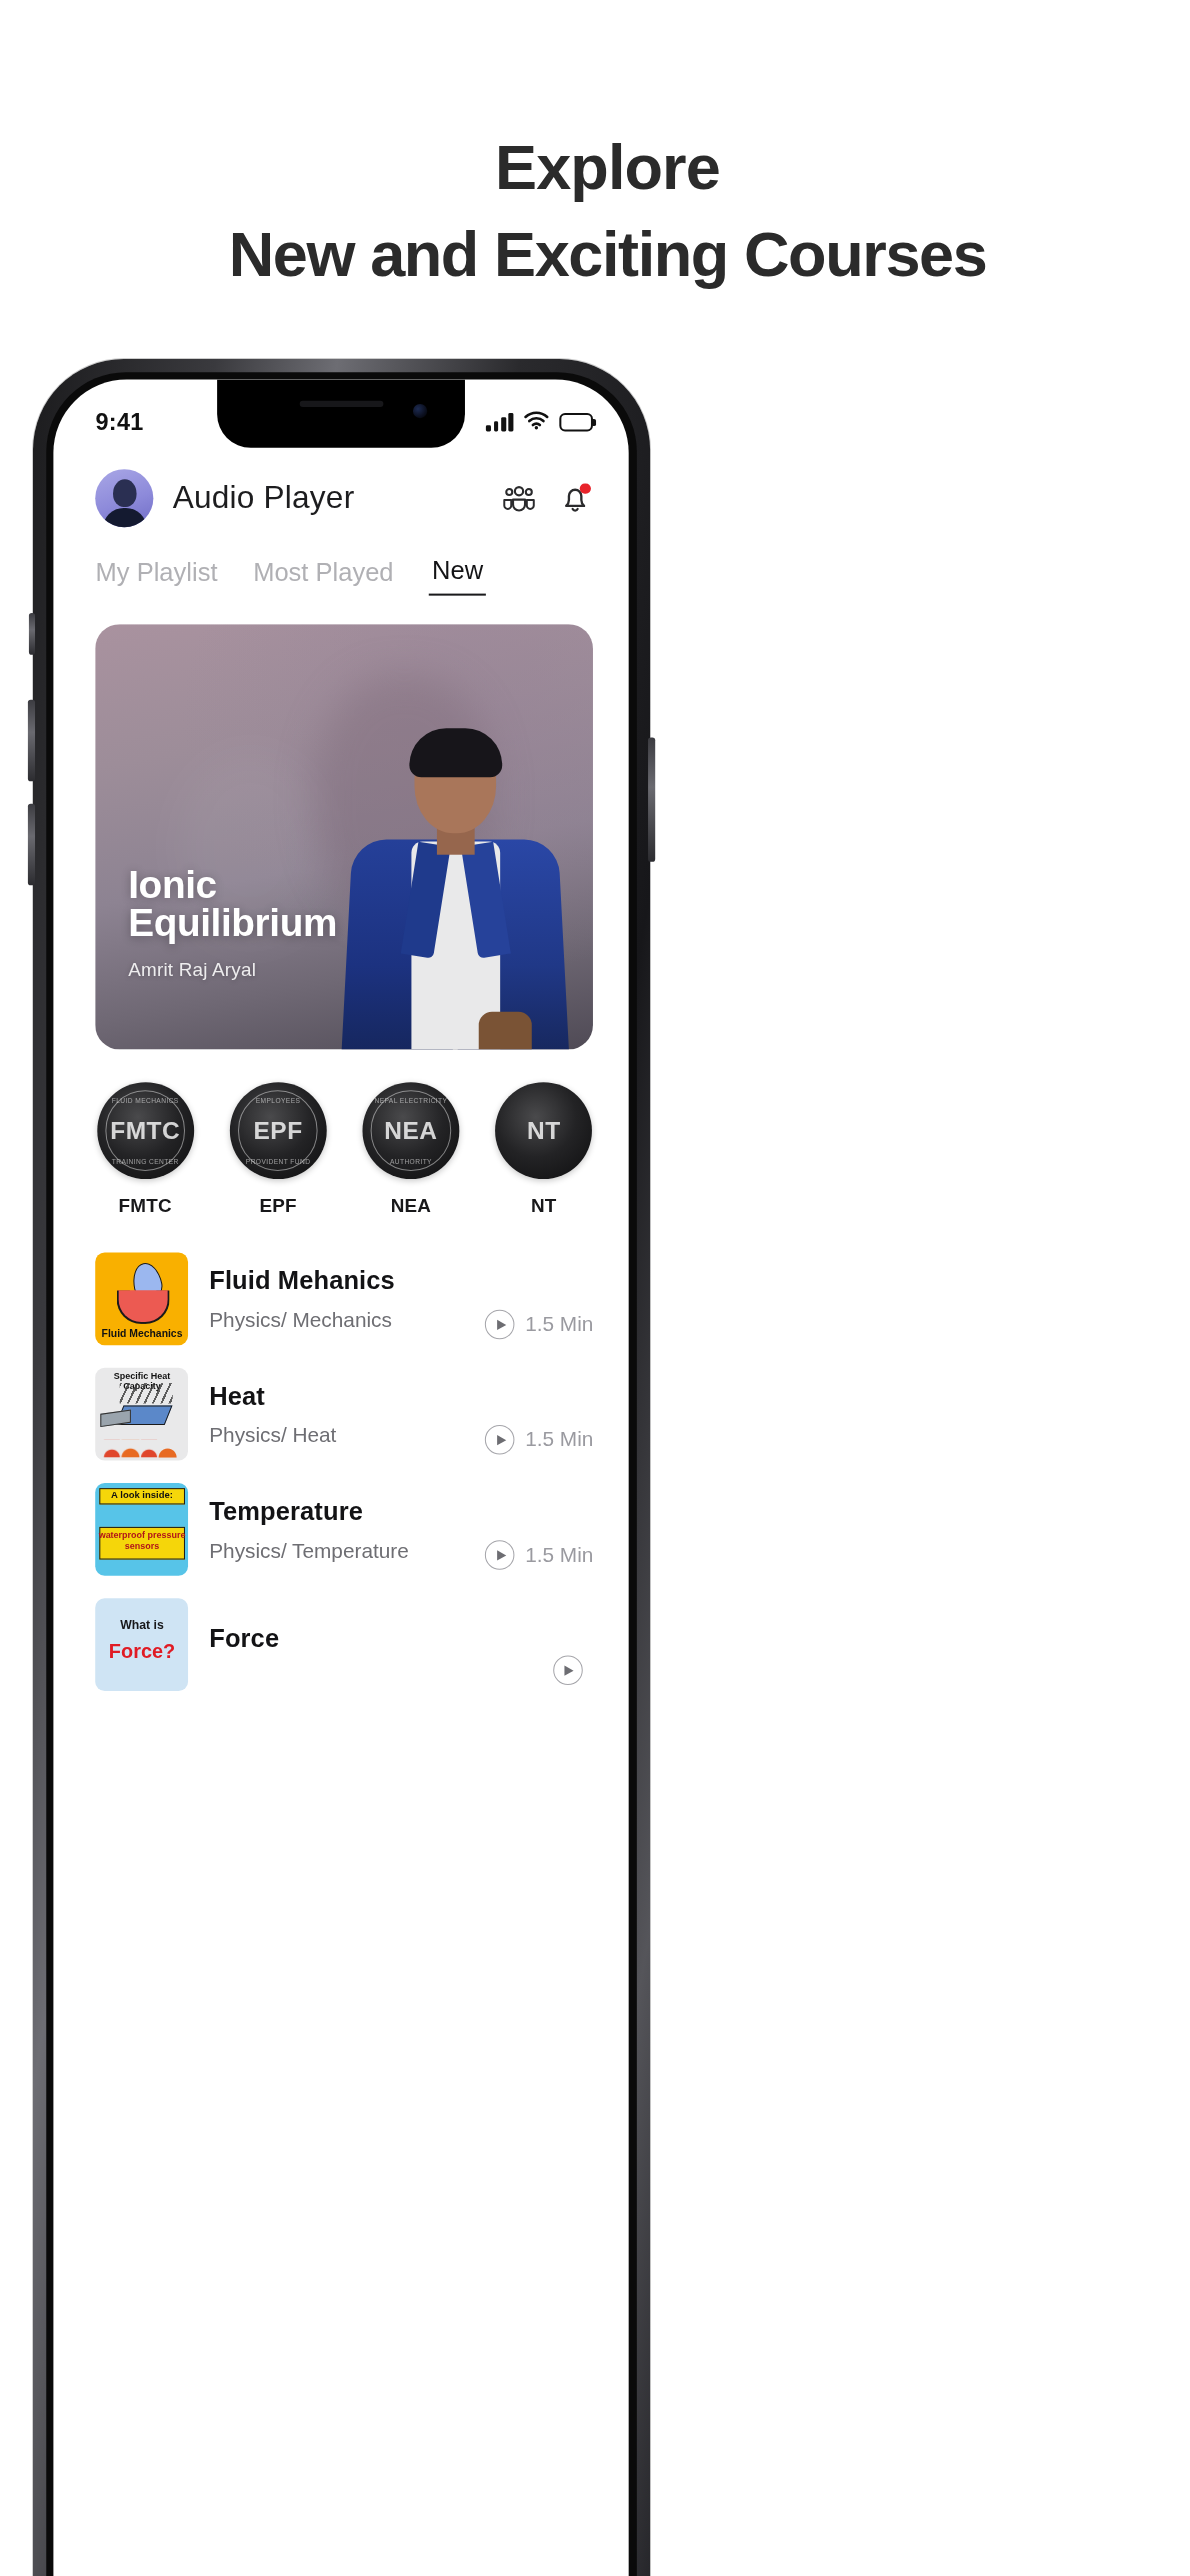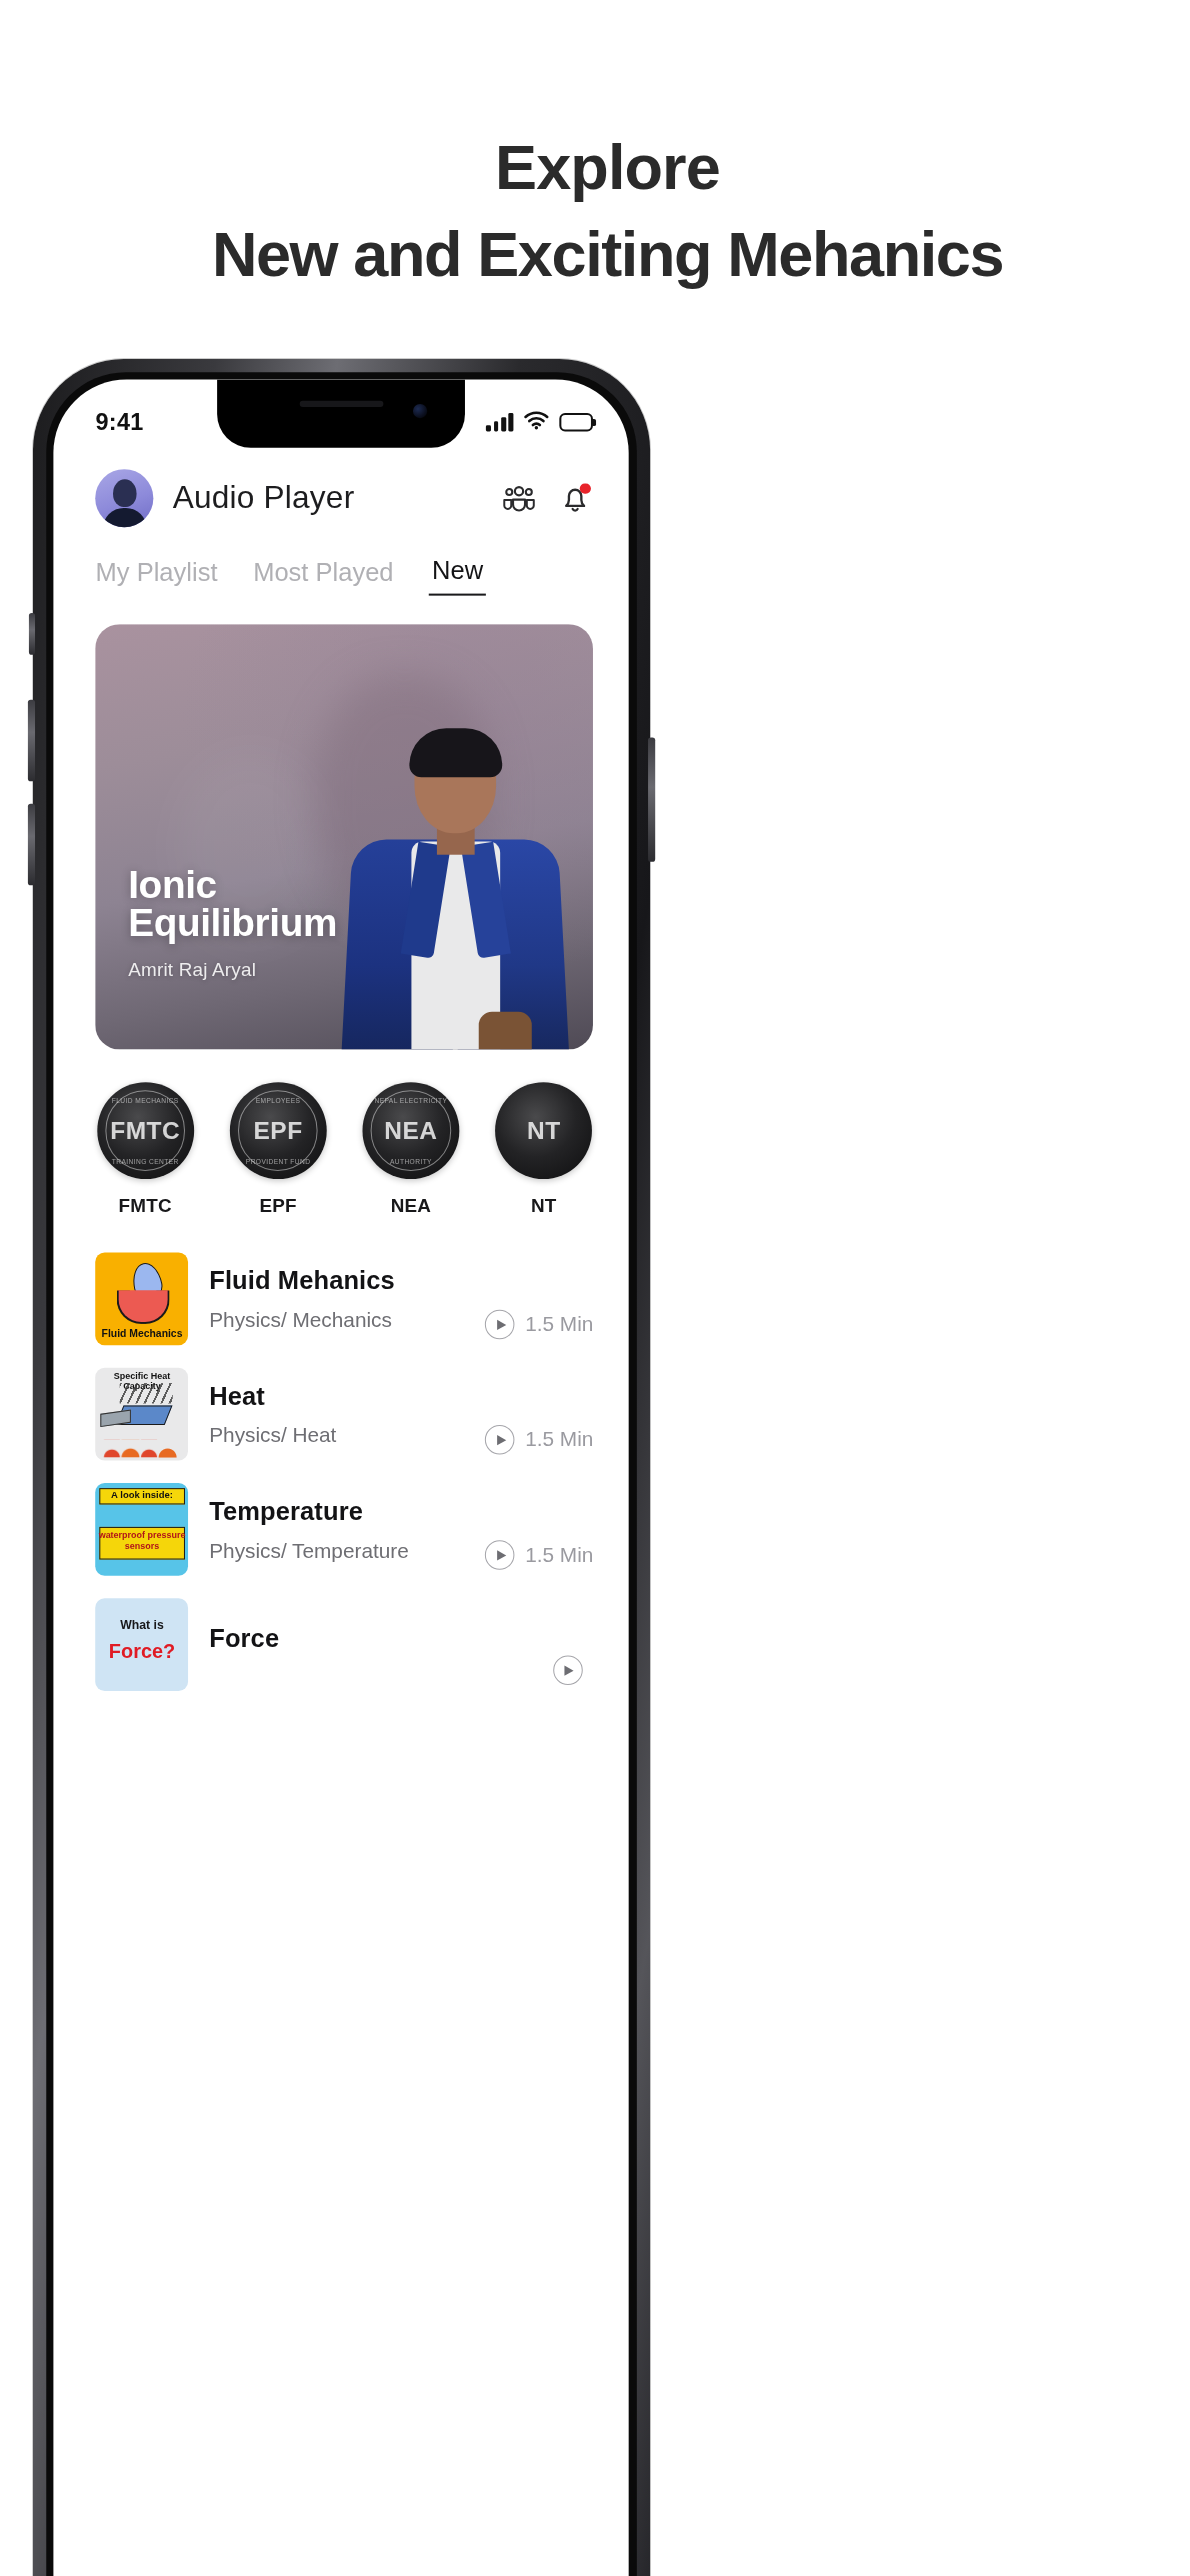--- a/index.html
+++ b/index.html
@@ -529,21 +529,21 @@
     border-top: 5.6px solid transparent;
     border-bottom: 5.6px solid transparent;
   }
   .dur-text { font-size: 20.4px; color: #9a9aa0; white-space: nowrap; }
 </style>
 </head>
 <body>
 
 <div class="page-heading">
   <span class="line1">Explore</span>
-  <span class="line2">New and Exciting Mehanics</span>
+  <span class="line2">New and Exciting Courses</span>
 </div>
 
 <div class="phone-wrap">
   <div class="phone-frame">
 
     <div class="btn-side btn-silent"></div>
     <div class="btn-side btn-volup"></div>
     <div class="btn-side btn-voldn"></div>
     <div class="btn-side btn-power"></div>
 

